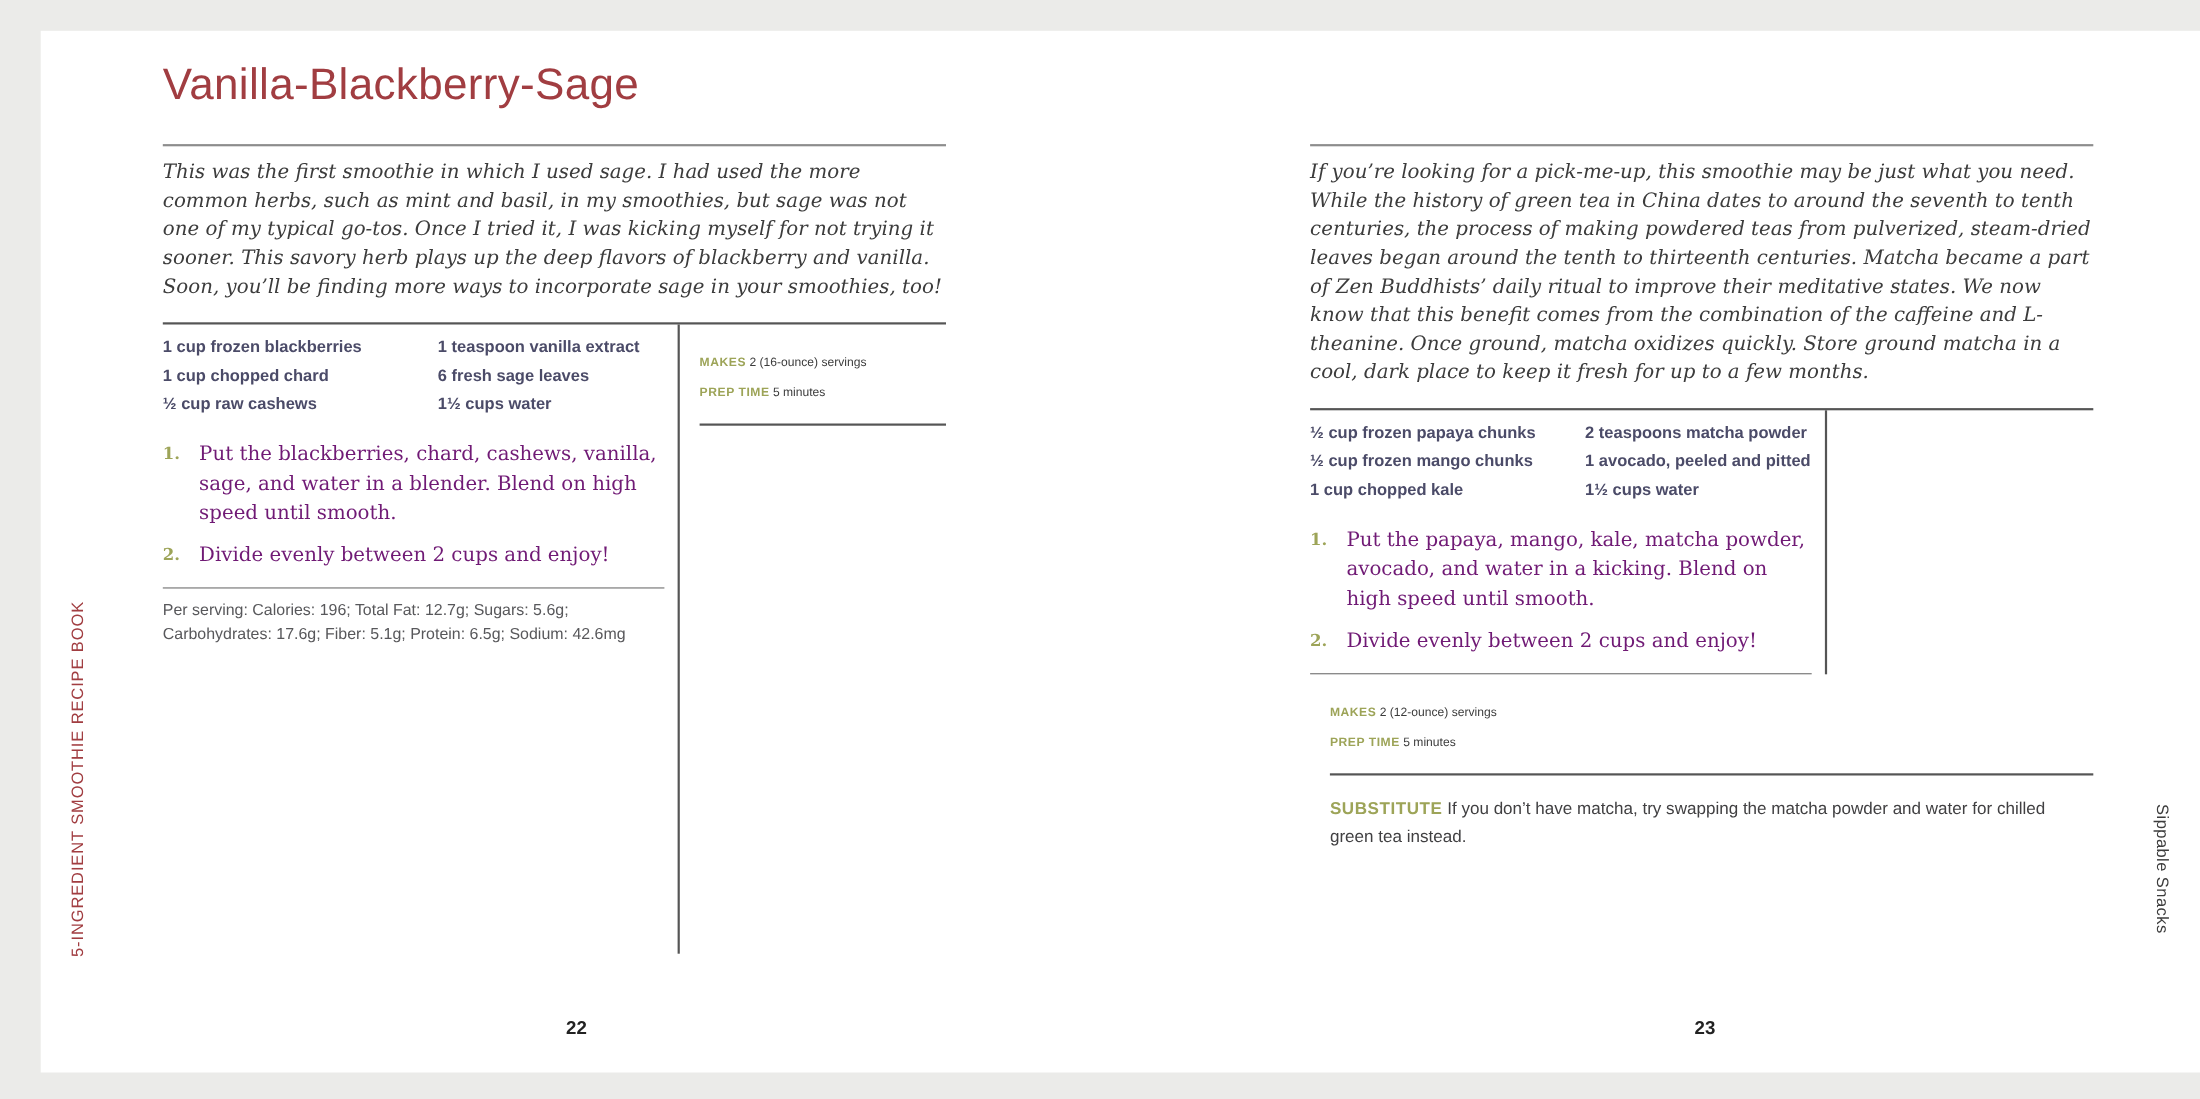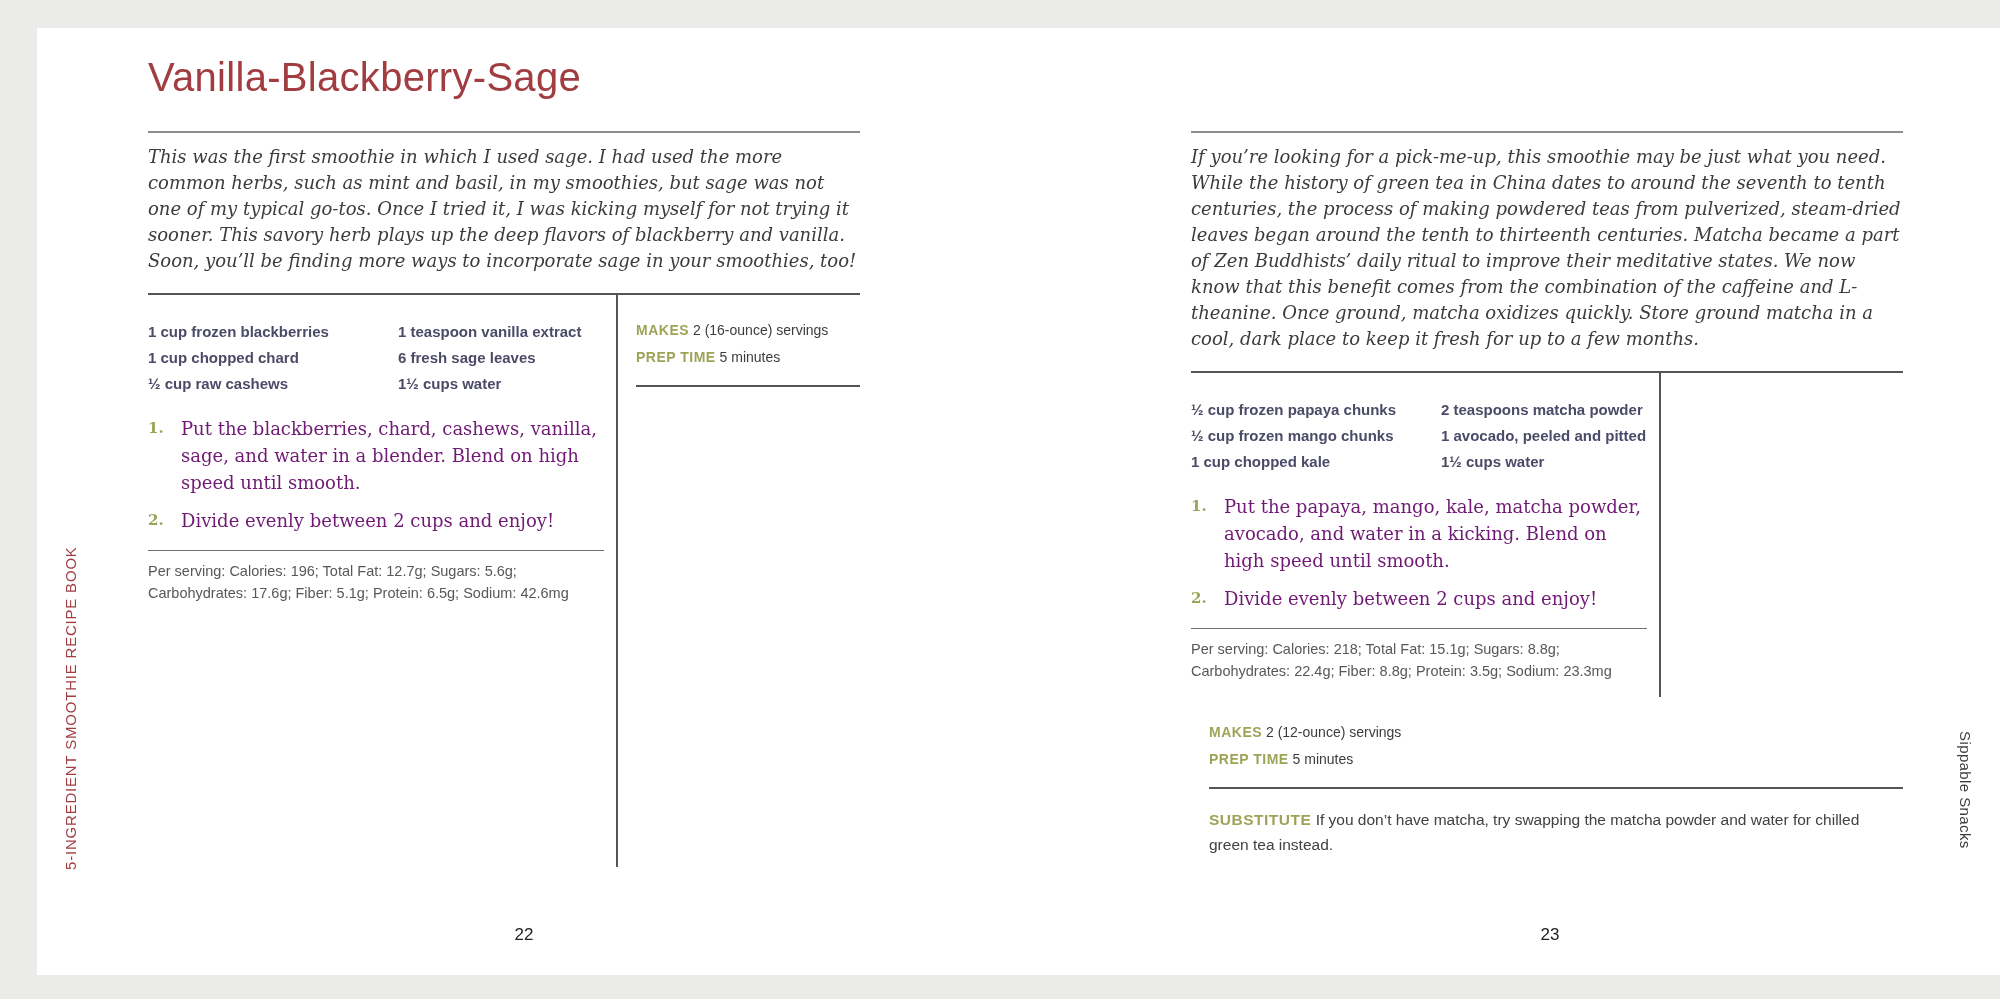--- a/index.html
+++ b/index.html
@@ -16,42 +16,42 @@
   .title-rule{position:absolute;top:103px;left:0;width:712px;height:2px;background:#8d8d8d;}
   .intro{position:absolute;top:116px;left:0;width:712px;margin:0;
     font-family:"DejaVu Serif",serif;font-style:italic;font-size:18px;line-height:26px;color:#3c3c3c;}
 
   .cols{position:absolute;left:0;display:flex;align-items:stretch;border-top:2px solid #555;}
   .page-left .cols{top:265px;width:712px;height:572px;}
   .page-right .cols{top:343px;width:712px;height:494px;flex-direction:column;}
   .col-main{box-sizing:border-box;width:470px;padding:0 12px 0 0;border-right:2px solid #555;}
   .col-side{box-sizing:border-box;flex:1;padding:0 0 0 18px;}
 
-  .ing-cols{display:flex;padding-top:24px;}
+  .ing-cols{display:flex;padding-top:8px;}
   .ing-col{width:250px;}
   .ing-col:last-child{flex:1;}
   .ing-item{font-size:15px;font-weight:bold;color:#4b4b68;line-height:26px;}
 
   .steps{margin:18px 0 0 0;padding:0;list-style:none;}
   .step{display:flex;margin-bottom:11px;}
   .step-num{width:24px;flex:0 0 24px;margin-right:9px;font-family:"DejaVu Serif",serif;
     font-weight:bold;font-size:15px;line-height:27px;color:#9da458;}
   .step-text{font-family:"DejaVu Serif",serif;font-size:18px;line-height:27px;color:#701a75;}
 
   .nutrition-rule{height:1px;background:#6f6f6f;margin-top:16px;}
   .nutrition{margin-top:9px;font-size:14.5px;line-height:22px;color:#58585b;}
 
-  .meta{padding-top:22px;font-size:14px;line-height:27px;color:#3c3c3c;}
+  .meta{padding-top:22px;font-size:11px;line-height:27px;color:#3c3c3c;}
   .meta-label{color:#9da458;font-weight:bold;letter-spacing:.5px;}
   .side-rule{height:2px;background:#555;margin:14px 0 0 0;}
   .tip{padding-top:18px;font-size:15.5px;line-height:25px;color:#414042;}
   .tip-label{color:#9da458;font-weight:bold;letter-spacing:.5px;}
 
   .page-number{position:absolute;top:897px;width:80px;text-align:center;
-    font-size:17px;color:#222;}
+    font-size:17px;color:#222;font-weight:bold;}
   .pn-left{left:447px;}
   .pn-right{left:1473px;}
 
   .spine-left{position:absolute;left:42px;bottom:105px;transform-origin:left bottom;
     transform:rotate(-90deg);white-space:nowrap;font-size:15px;letter-spacing:.8px;color:#a13d41;}
   .spine-right{position:absolute;left:1937px;top:703px;transform-origin:left top;
     transform:rotate(90deg);white-space:nowrap;font-size:15px;letter-spacing:.4px;color:#3c3c3c;}
 </style>
 </head>
 <body>
@@ -130,21 +130,20 @@
               <span class="step-num">1.</span>
               <span class="step-text">Put the papaya, mango, kale, matcha powder, avocado, and water in a kicking. Blend on high speed until smooth.</span>
             </li>
             <li class="step">
               <span class="step-num">2.</span>
               <span class="step-text">Divide evenly between 2 cups and enjoy!</span>
             </li>
           </ol>
 
           <div class="nutrition-rule"></div>
-          <p class="nutrition">Per serving: Calories: 218; Total Fat: 15.1g; Sugars: 8.8g; Carbohydrates: 22.4g; Fiber: 8.8g; Protein: 3.5g; Sodium: 23.3mg</p>
         </div>
 
         <div class="col-side">
           <div class="meta">
             <span class="meta-label">MAKES</span>
             <span>2 (12-ounce) servings</span><br>
             <span class="meta-label">PREP TIME</span>
             <span>5 minutes</span>
           </div>
           <div class="side-rule"></div>

